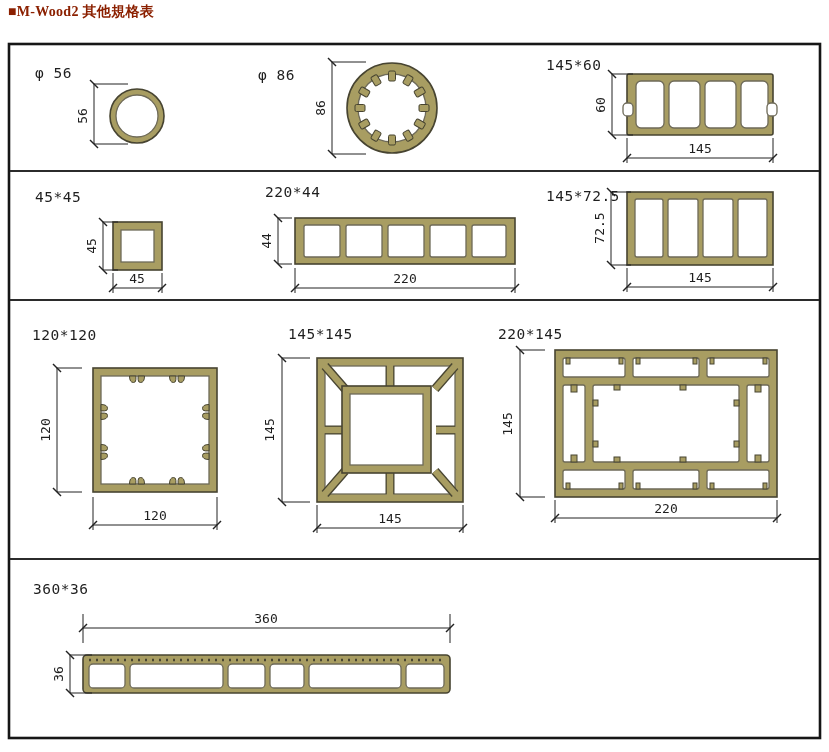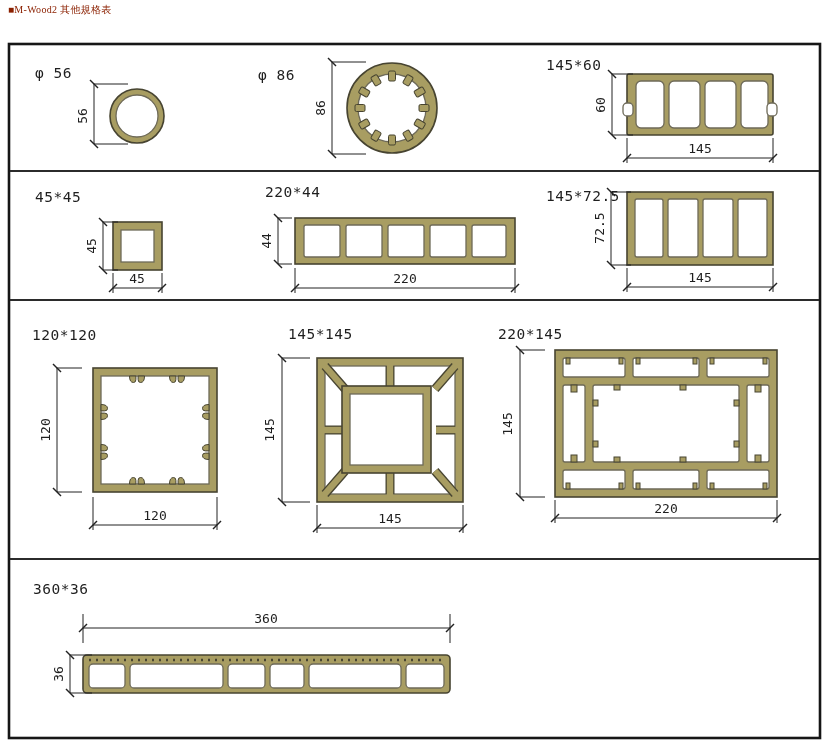--- a/index.html
+++ b/index.html
@@ -1,19 +1,19 @@
 <!DOCTYPE html>
 <html style="--title-color: #8b2000; --profile-fill: #a89d62; --profile-stroke: #474431; --hole-stroke: #6e6a58;"><head>
 <meta charset="utf-8">
 <style>
   html,body{margin:0;padding:0;background:#ffffff;}
   .page{position:relative;width:829px;height:752px;background:#ffffff;overflow:hidden;
         font-family:"Liberation Sans",sans-serif;}
   .title{position:absolute;left:8px;top:3px;font-family:"Liberation Serif",serif;
-         font-weight:normal;font-size:10px;color:var(--title-color,#8b2000);
+         font-weight:bold;font-size:14px;color:var(--title-color,#8b2000);
          letter-spacing:0.3px;white-space:pre;}
   svg{position:absolute;left:0;top:0;}
   .frame{fill:none;stroke:#161616;stroke-width:2.6;}
   .sep{stroke:#2b2b2b;stroke-width:1.8;}
   .profile{fill:var(--profile-fill,#a89d62);stroke:var(--profile-stroke,#474431);stroke-width:1.6;}
   .hole{fill:#ffffff;stroke:var(--hole-stroke,#6e6a58);stroke-width:1.3;}
   .tab{fill:var(--profile-fill,#a89d62);stroke:var(--profile-stroke,#474431);stroke-width:1;}
   .brace-o{stroke:var(--profile-stroke,#474431);stroke-width:9;fill:none;}
   .brace{stroke:var(--profile-fill,#a89d62);stroke-width:6.4;fill:none;}
   .serr{stroke:var(--profile-stroke,#474431);stroke-width:2.4;stroke-dasharray:2 5;fill:none;}

